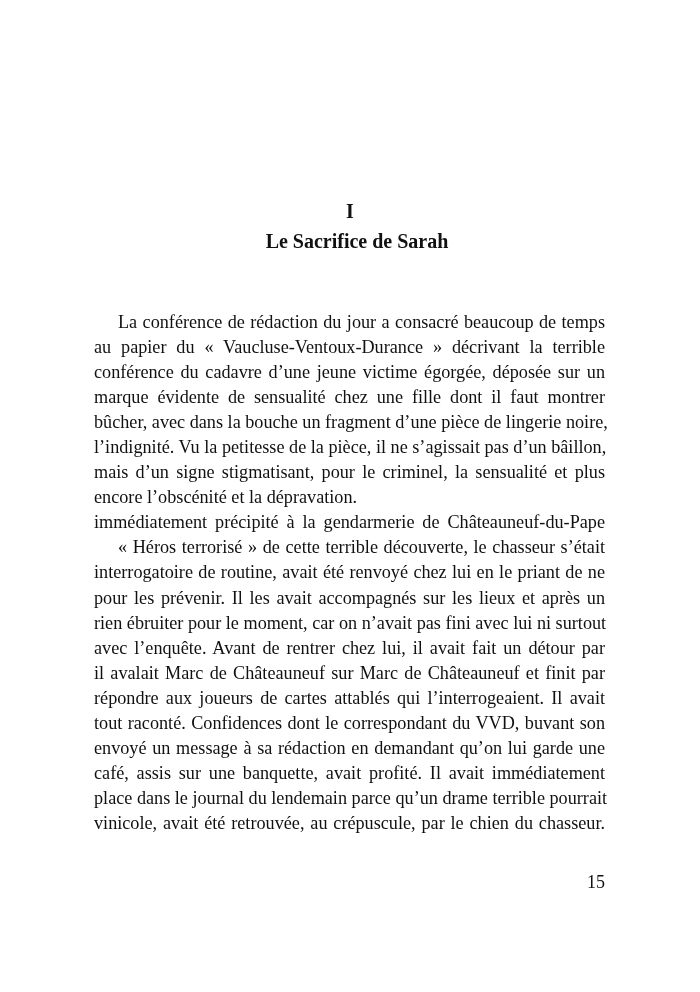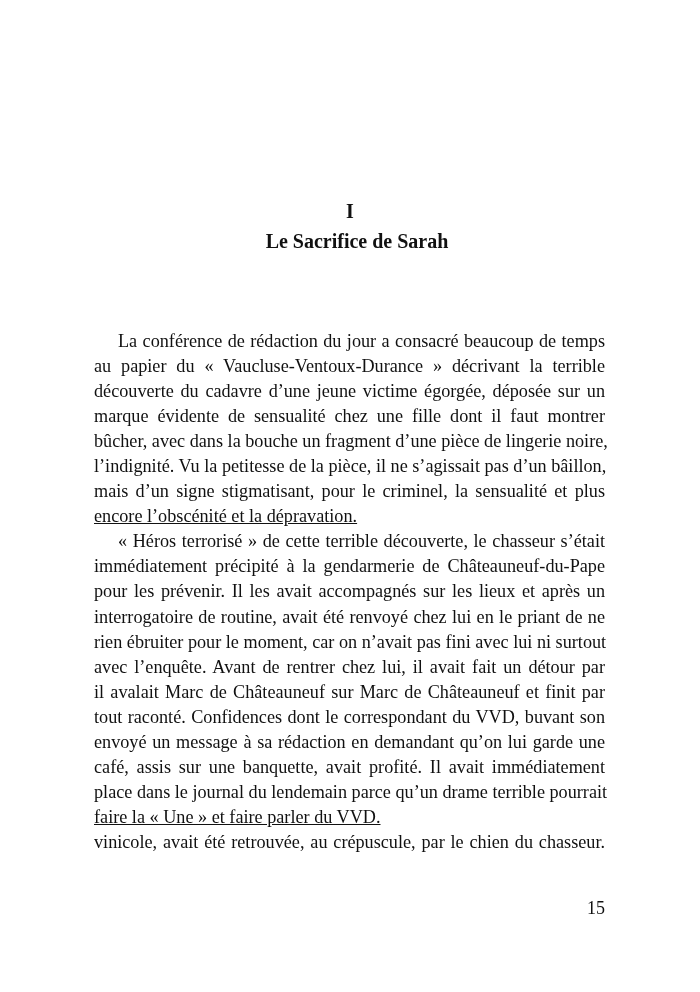--- a/index.html
+++ b/index.html
@@ -30,82 +30,81 @@
       top: 228px;
       left: 7px;
       width: 700px;
       text-align: center;
       font-weight: bold;
       font-size: 20px;
       line-height: 26px;
     }
     .body-text {
       position: absolute;
-      top: 329px;
+      top: 310px;
       left: 94px;
       width: 511px;
       font-size: 18.2px;
       line-height: 25.05px;
       text-align: justify;
     }
     .body-text .line {
       display: block;
       text-align: justify;
       text-align-last: justify;
       white-space: nowrap;
       height: 25.05px;
     }
     .body-text .line.first {
       padding-left: 24px;
     }
     .body-text .line.last {
       text-align-last: left;
-      text-decoration: underline;
     }
     .page-number {
       position: absolute;
-      top: 896px;
+      top: 870px;
       left: 560px;
       width: 45px;
       text-align: right;
       font-size: 18px;
       line-height: 24px;
     }
   </style>
 </head>
 <body>
 
 <div>
   <div class="chapter-number">I</div>
   <div class="chapter-title">Le Sacrifice de Sarah</div>
 
   <div class="body-text">
     <div>
       <span class="line first">La conférence de rédaction du jour a consacré beaucoup de temps</span>
       <span class="line">au papier du « Vaucluse-Ventoux-Durance » décrivant la terrible</span>
-      <span class="line">découverte du cadavre d’une jeune victime égorgée, déposée sur un</span>
+      <span class="line">conférence du cadavre d’une jeune victime égorgée, déposée sur un</span>
       <span class="line">marque évidente de sensualité chez une fille dont il faut montrer</span>
       <span class="line">bûcher, avec dans la bouche un fragment d’une pièce de lingerie noire,</span>
       <span class="line">l’indignité. Vu la petitesse de la pièce, il ne s’agissait pas d’un bâillon,</span>
       <span class="line">mais d’un signe stigmatisant, pour le criminel, la sensualité et plus</span>
       <span class="line last">encore l’obscénité et la dépravation.</span>
     </div>
     <div>
+      <span class="line">immédiatement précipité à la gendarmerie de Châteauneuf-du-Pape</span>
       <span class="line first">« Héros terrorisé » de cette terrible découverte, le chasseur s’était</span>
-      <span class="line">immédiatement précipité à la gendarmerie de Châteauneuf-du-Pape</span>
+      <span class="line">interrogatoire de routine, avait été renvoyé chez lui en le priant de ne</span>
       <span class="line">pour les prévenir. Il les avait accompagnés sur les lieux et après un</span>
-      <span class="line">interrogatoire de routine, avait été renvoyé chez lui en le priant de ne</span>
       <span class="line">rien ébruiter pour le moment, car on n’avait pas fini avec lui ni surtout</span>
       <span class="line">avec l’enquête. Avant de rentrer chez lui, il avait fait un détour par</span>
       <span class="line">il avalait Marc de Châteauneuf sur Marc de Châteauneuf et finit par</span>
+      <span class="line">répondre aux joueurs de cartes attablés qui l’interrogeaient. Il avait</span>
       <span class="line">tout raconté. Confidences dont le correspondant du VVD, buvant son</span>
       <span class="line">envoyé un message à sa rédaction en demandant qu’on lui garde une</span>
       <span class="line">café, assis sur une banquette, avait profité. Il avait immédiatement</span>
       <span class="line">place dans le journal du lendemain parce qu’un drame terrible pourrait</span>
-      <span class="line last">faire la « Une » et faire parler du VVD.</span>
     </div>
     <div>
       <span class="line">vinicole, avait été retrouvée, au crépuscule, par le chien du chasseur.</span>
     </div>
   </div>
 
   <div class="page-number">15</div>
 </div>
 
 </body></html>

